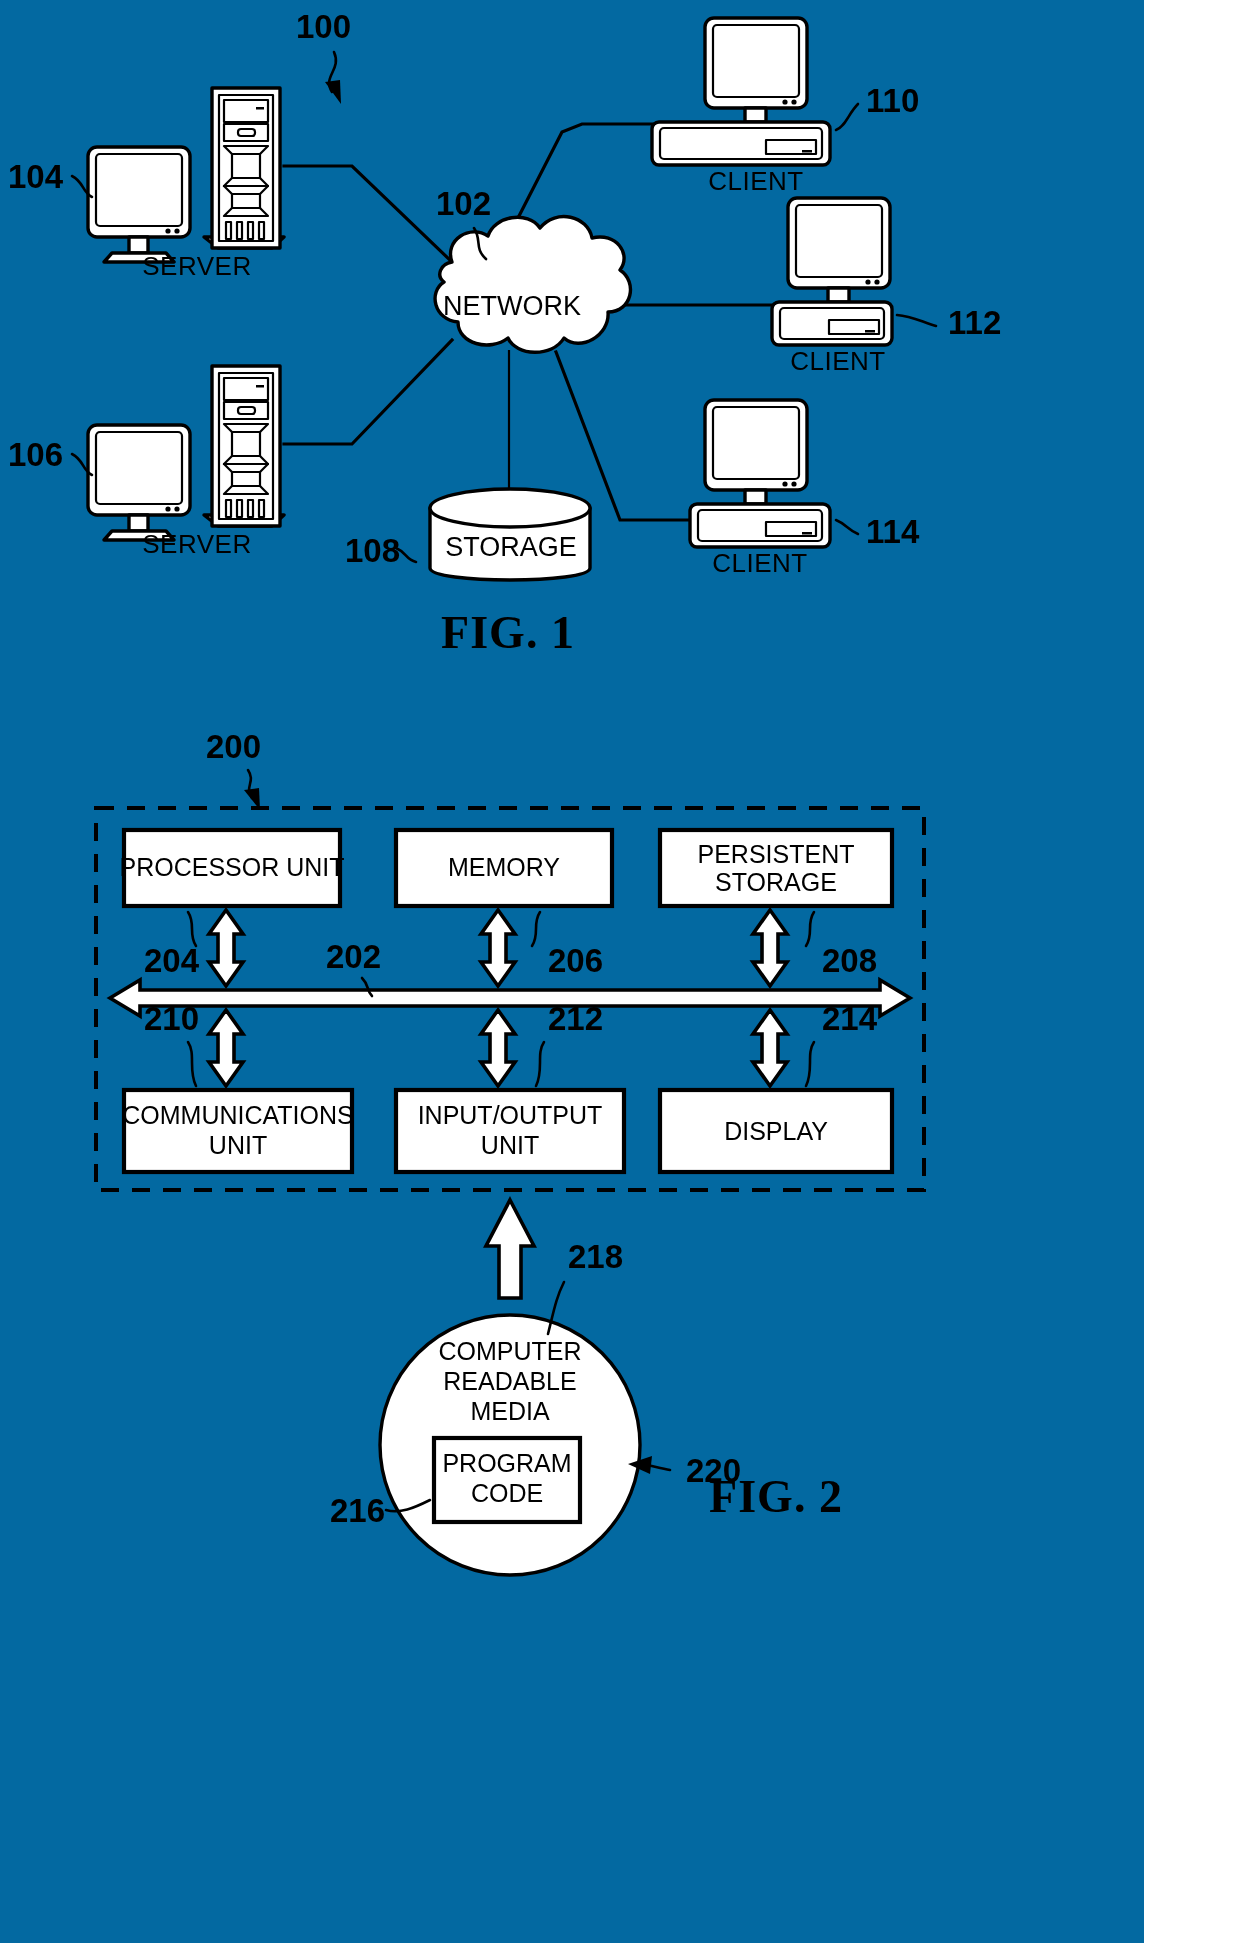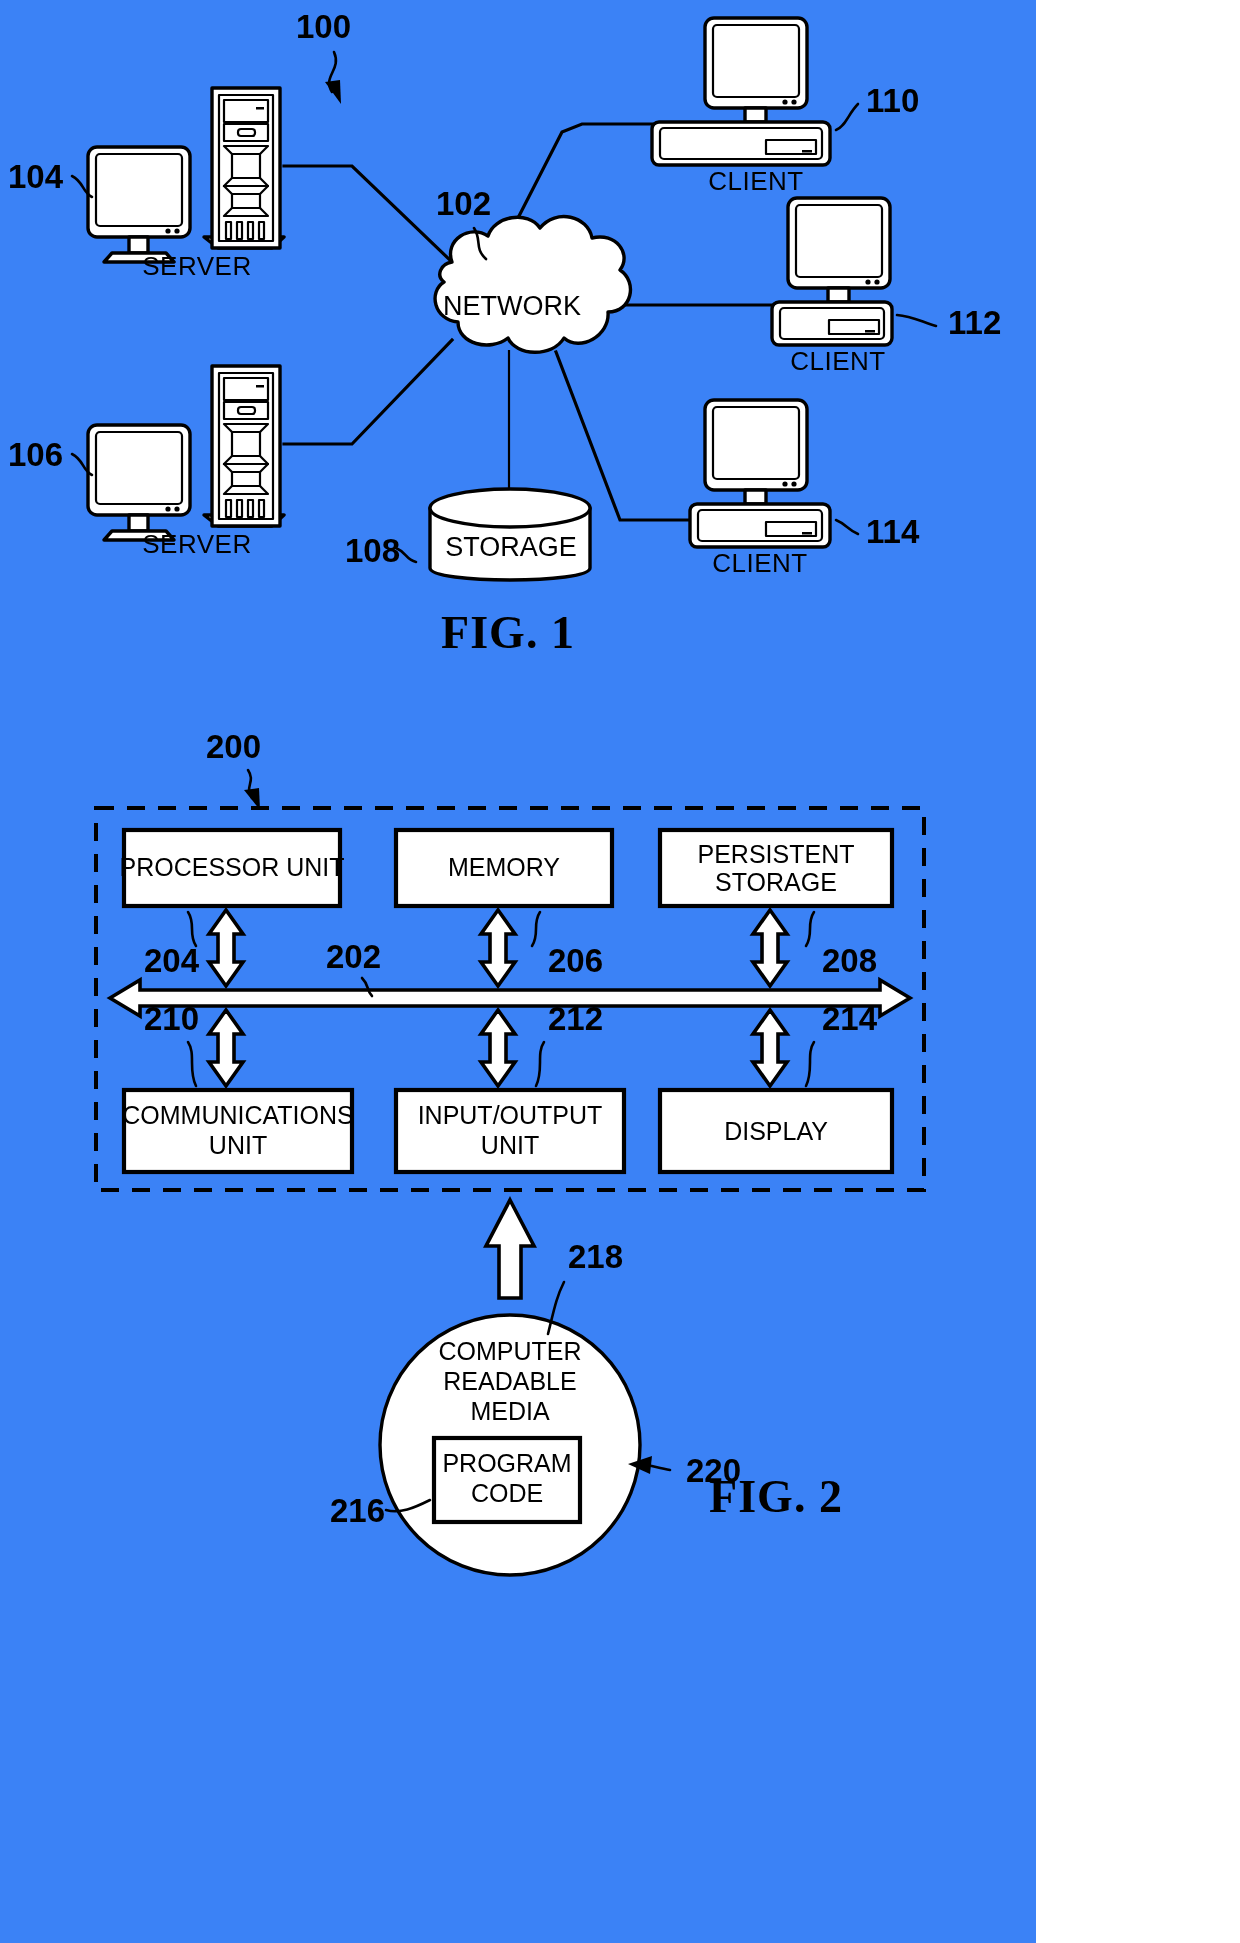--- a/index.html
+++ b/index.html
@@ -7,23 +7,23 @@
     margin: 0;
     padding: 0;
     background: #ffffff;
   }
   body {
     font-family: "Liberation Sans", sans-serif;
     color: #000000;
   }
   #page {
     position: relative;
-    width: 1036px;
+    width: 1144px;
     height: 1943px;
-    background: #3b82f6;
+    background: #0369a1;
     overflow: hidden;
   }
   svg.figure {
     position: absolute;
     left: 0;
     top: 0;
     display: block;
   }
   .ln {
     fill: none;

